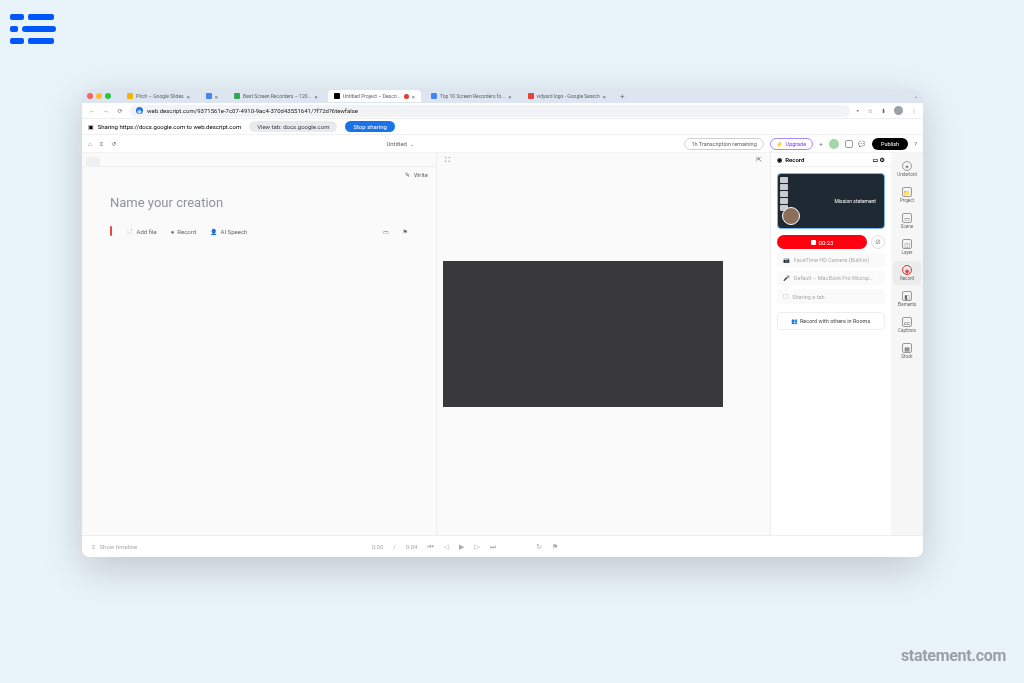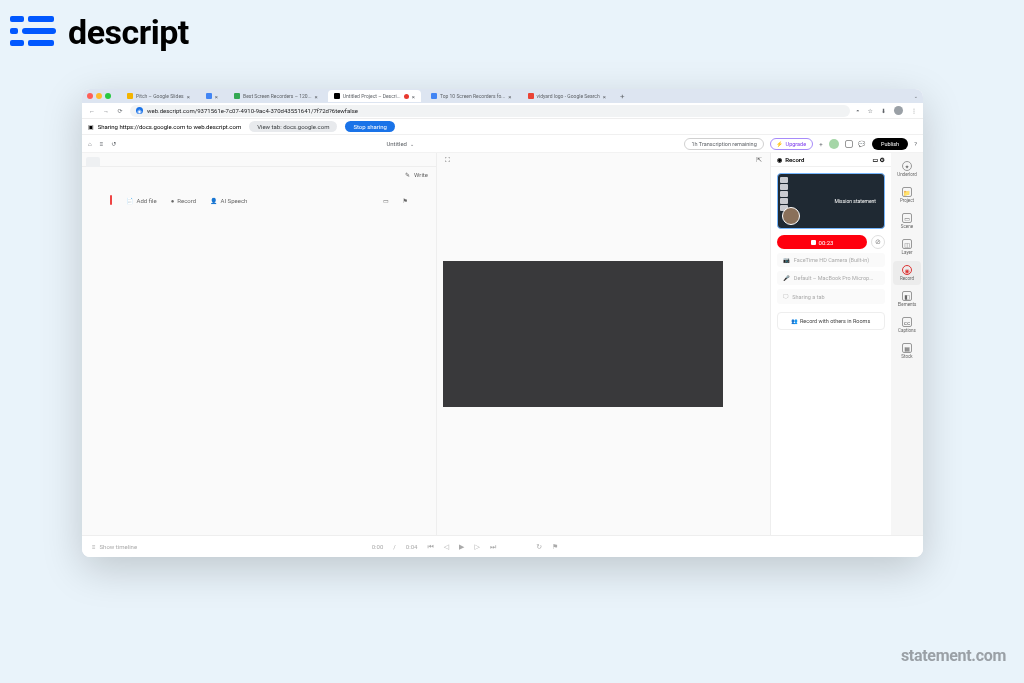--- a/index.html
+++ b/index.html
@@ -97,21 +97,20 @@
 
 <div class="brand-logo">
   <svg class="brand-icon" viewBox="0 0 48 36">
     <rect x="0" y="2" width="14" height="6" rx="2" fill="#0057ff"></rect>
     <rect x="18" y="2" width="26" height="6" rx="2" fill="#0057ff"></rect>
     <rect x="0" y="14" width="8" height="6" rx="2" fill="#0057ff"></rect>
     <rect x="12" y="14" width="34" height="6" rx="3" fill="#0057ff"></rect>
     <rect x="0" y="26" width="14" height="6" rx="2" fill="#0057ff"></rect>
     <rect x="18" y="26" width="26" height="6" rx="2" fill="#0057ff"></rect>
   </svg>
-  <span class="brand-text">descript</span>
 </div>
 
 <div class="techsmith">statement.com</div>
 
 <div class="window">
 
   <div class="tabstrip">
     <div class="traffic">
       <span class="tr-red"></span>
       <span class="tr-yel"></span>
@@ -209,20 +208,21 @@
 
     <div class="editor-col">
       <div class="editor-tabs">
         <div class="mini-tab"></div>
       </div>
       <div class="write-row">
         <span>✎</span>
         <span>Write</span>
       </div>
       <div class="editor-body">
+        <div class="name-title">Name your creation</div>
         <div class="editor-toolbar">
           <span class="cursor-mark"></span>
           <span class="grp">
               <span>📄</span>
               <span>Add file</span>
             </span>
           <span class="grp">
               <span>●</span>
               <span>Record</span>
             </span>

